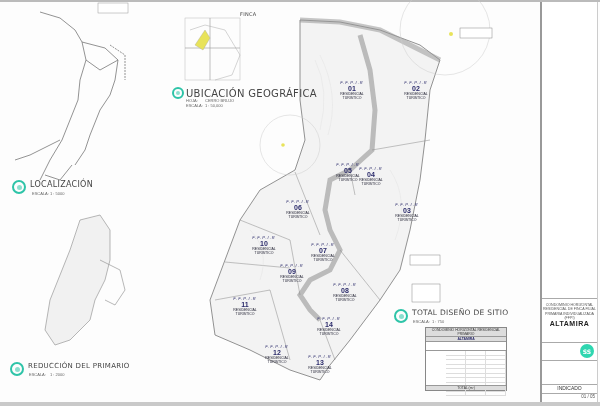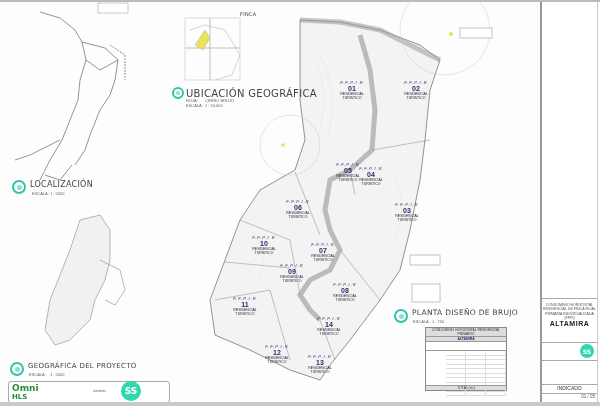--- a/index.html
+++ b/index.html
@@ -104,26 +104,26 @@
 
   <div class="title" style="left:240px;top:11px;font-size:5px;">FINCA</div>
   <div class="compass" style="left:172px;top:87px;width:12px;height:12px;"></div>
   <div class="title" style="left:186px;top:88px;font-size:10px;">UBICACIÓN GEOGRÁFICA</div>
   <div class="sub" style="left:186px;top:98px;">HOJA:</div>
   <div class="sub" style="left:205px;top:98px;">CERRO BRUJO</div>
   <div class="sub" style="left:186px;top:103px;">ESCALA:</div>
   <div class="sub" style="left:205px;top:103px;">1 : 50,000</div>
 
   <div class="compass" style="left:10px;top:362px;width:14px;height:14px;"></div>
-  <div class="title" style="left:28px;top:362px;font-size:7px;">GEOGRÁFICA DEL PROYECTO</div>
+  <div class="title" style="left:28px;top:362px;font-size:7px;">REDUCCIÓN DEL PRIMARIO</div>
   <div class="sub" style="left:29px;top:372px;">ESCALA:</div>
   <div class="sub" style="left:50px;top:372px;">1 : 2000</div>
 
   <div class="compass" style="left:394px;top:309px;width:14px;height:14px;"></div>
-  <div class="title" style="left:412px;top:308px;font-size:7.5px;">PLANTA DISEÑO DE BRUJO</div>
+  <div class="title" style="left:412px;top:308px;font-size:7.5px;">TOTAL DISEÑO DE SITIO</div>
   <div class="sub" style="left:413px;top:319px;">ESCALA:</div>
   <div class="sub" style="left:432px;top:319px;">1 : 750</div>
 
   <div class="lot" style="left:338px;top:81px;width:28px;">
     <div class="tag">F.F.P.I.R</div>
     <div class="num">01</div>
     <div>RESIDENCIAL</div>
     <div>TURÍSTICO</div>
   </div>
   <div class="lot" style="left:402px;top:81px;width:28px;">
@@ -257,28 +257,20 @@
         </div>
       <div class="row">
           <div class="c"></div>
           <div class="c"></div>
           <div class="c"></div>
         </div>
     </div>
     <div class="hdr" style="position:absolute;bottom:0;left:0;right:0;border-top:1px solid #999;border-bottom:none;">TOTAL (m²)</div>
   </div>
 
-  <div class="omni-box">
-    <div class="omni-logo">
-      <span>Omni</span><br>
-      <span style="font-size:7px;">HLS</span>
-    </div>
-    <div class="small-label" style="left:84px;top:8px;">consultoría</div>
-    <div class="ss-logo" style="left:112px;top:-1px;width:20px;height:20px;font-size:9px;">SS</div>
-  </div>
 
   <div class="titleblock">
     <div class="tb-section" style="top:296px;height:40px;padding-top:4px;">
       <div class="tb-text">CONDOMINIO HORIZONTAL RESIDENCIAL DE FINCA FILIAL PRIMARIA INDIVIDUALIZADA (FFPI)</div>
       <div class="altamira">ALTAMIRA</div>
     </div>
     <div class="tb-section" style="top:340px;height:16px;">
       <div class="ss-logo" style="right:3px;top:1px;width:14px;height:14px;font-size:6px;">SS</div>
     </div>
     <div class="tb-section" style="top:358px;height:24px;"></div>

